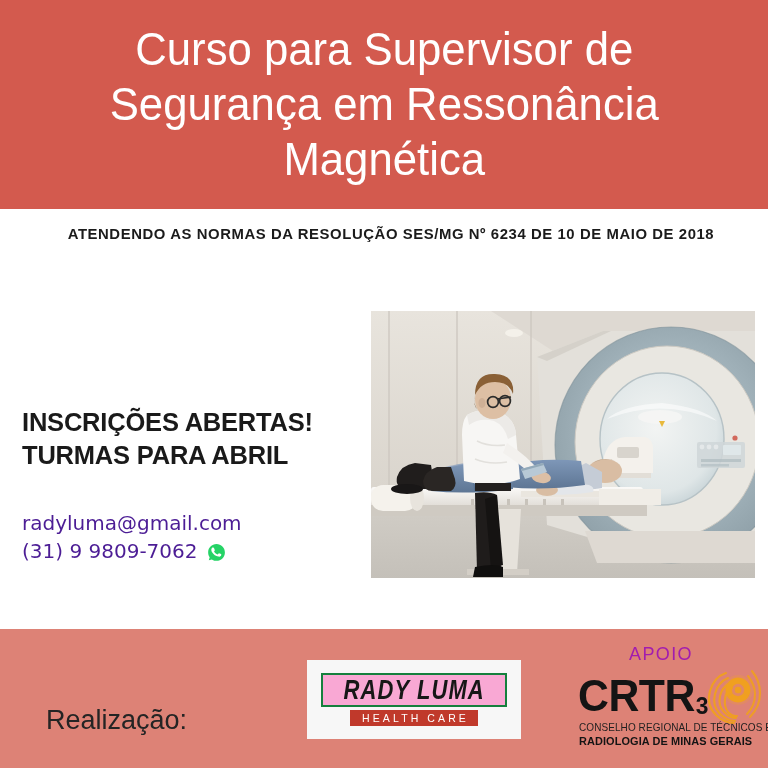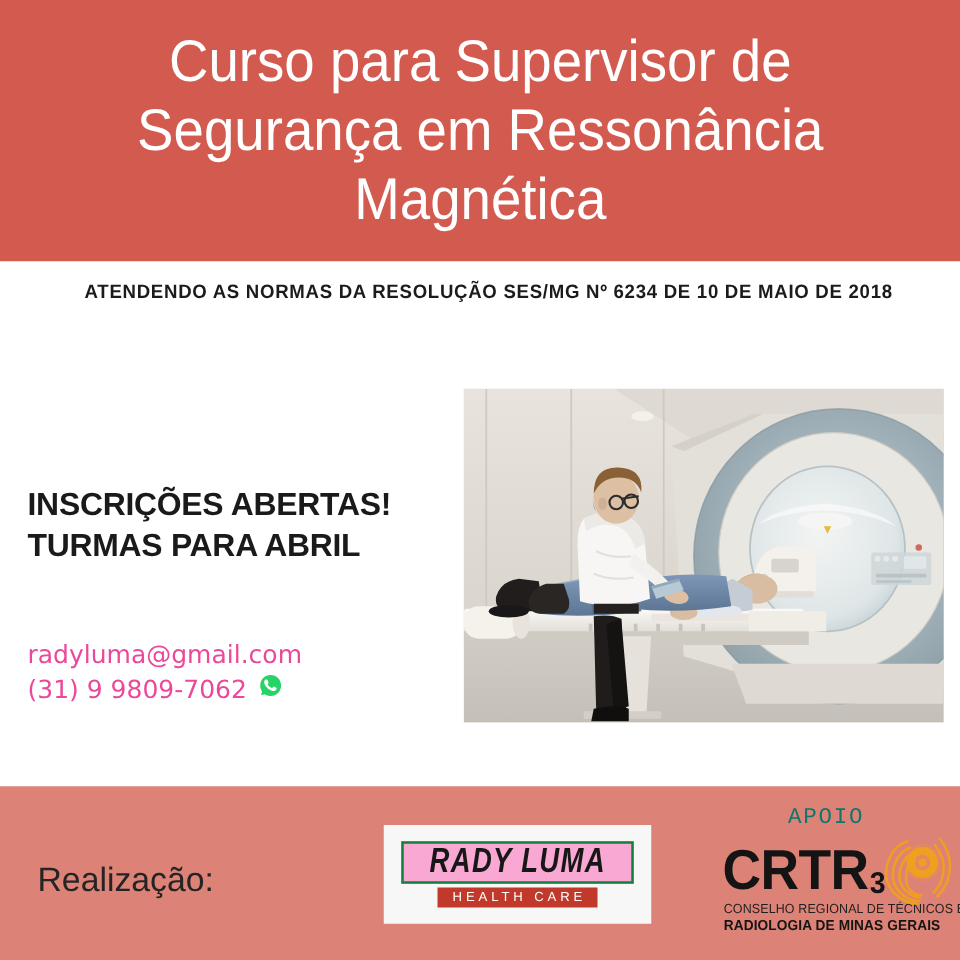--- a/index.html
+++ b/index.html
@@ -68,21 +68,21 @@
     line-height: 1.6;
     margin: 0;
     transform: scaleX(0.96);
     transform-origin: center top;
   }
 
   
   .callout {
     position: absolute;
     left: 22px;
-    top: 388px;
+    top: 406px;
     width: 340px;
   }
   .callout-line {
     color: #1a1a1a;
     font-family: "Liberation Sans", sans-serif;
     font-size: 25.5px;
     font-weight: bold;
     line-height: 1.28;
     letter-spacing: -0.2px;
     margin: 0;
@@ -90,27 +90,27 @@
   }
 
   
   .contact {
     position: absolute;
     left: 22px;
     top: 509px;
     width: 340px;
   }
   .contact-line {
-    color: #ec4899;
+    color: #4c1d95;
     font-family: "DejaVu Sans", sans-serif;
     font-size: 20px;
     line-height: 1.42;
     margin: 0;
     display: flex;
-    align-items: flex-start;
+    align-items: center;
     white-space: nowrap;
   }
   .wa-icon {
     display: inline-block;
     width: 21px;
     height: 21px;
     margin-left: 8px;
     flex: 0 0 auto;
     position: relative;
     top: 1px;
@@ -138,21 +138,21 @@
     background: #dd8276;
   }
   .realizacao {
     position: absolute;
     left: 30px;
     top: 691px;
     color: #242424;
     font-family: "Liberation Sans", sans-serif;
     font-size: 27px;
     line-height: 1;
-    margin: 0;
+    margin: 16px;
     white-space: nowrap;
   }
 
   
   .rady-card {
     position: absolute;
     left: 307px;
     top: 660px;
     width: 214px;
     height: 79px;
@@ -200,22 +200,22 @@
     width: 768px;
     text-align: center;
     pointer-events: none;
   }
   .apoio-inner {
     position: absolute;
     left: 616px;
     top: 0;
     width: 90px;
     text-align: center;
-    color: #0f766e;
-    font-family: Liberation Mono, monospace;
+    color: #a21caf;
+    font-family: Liberation Sans, sans-serif;
     font-size: 18px;
     letter-spacing: 1.4px;
     line-height: 1;
   }
   .crtr-block {
     position: absolute;
     left: 578px;
     top: 673px;
     width: 186px;
     height: 80px;

